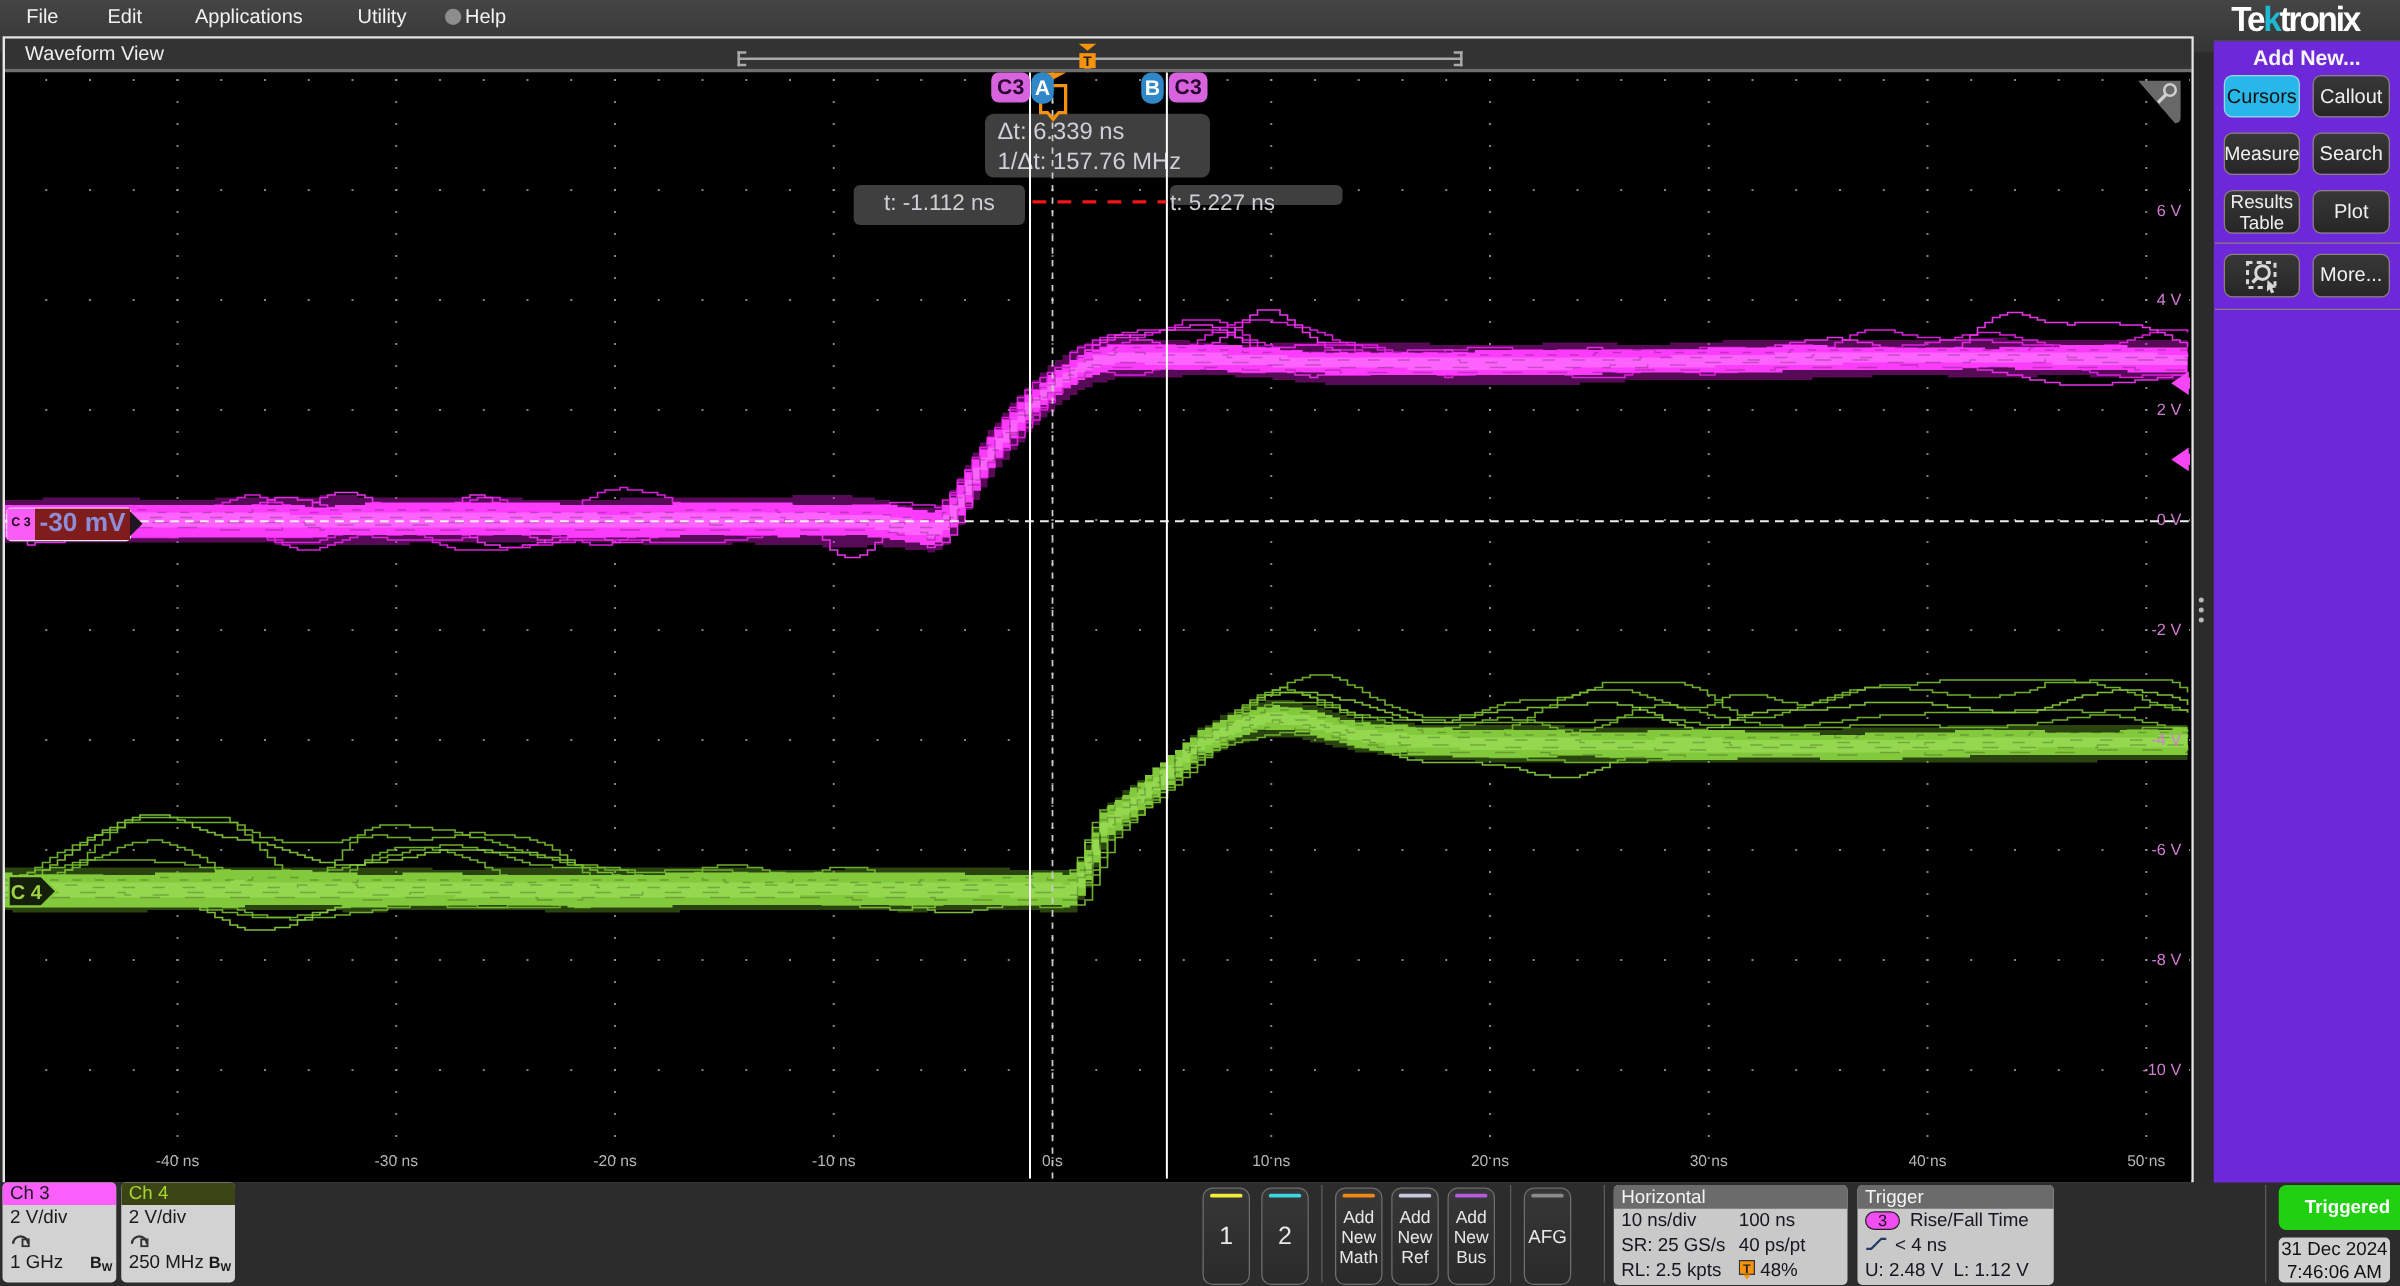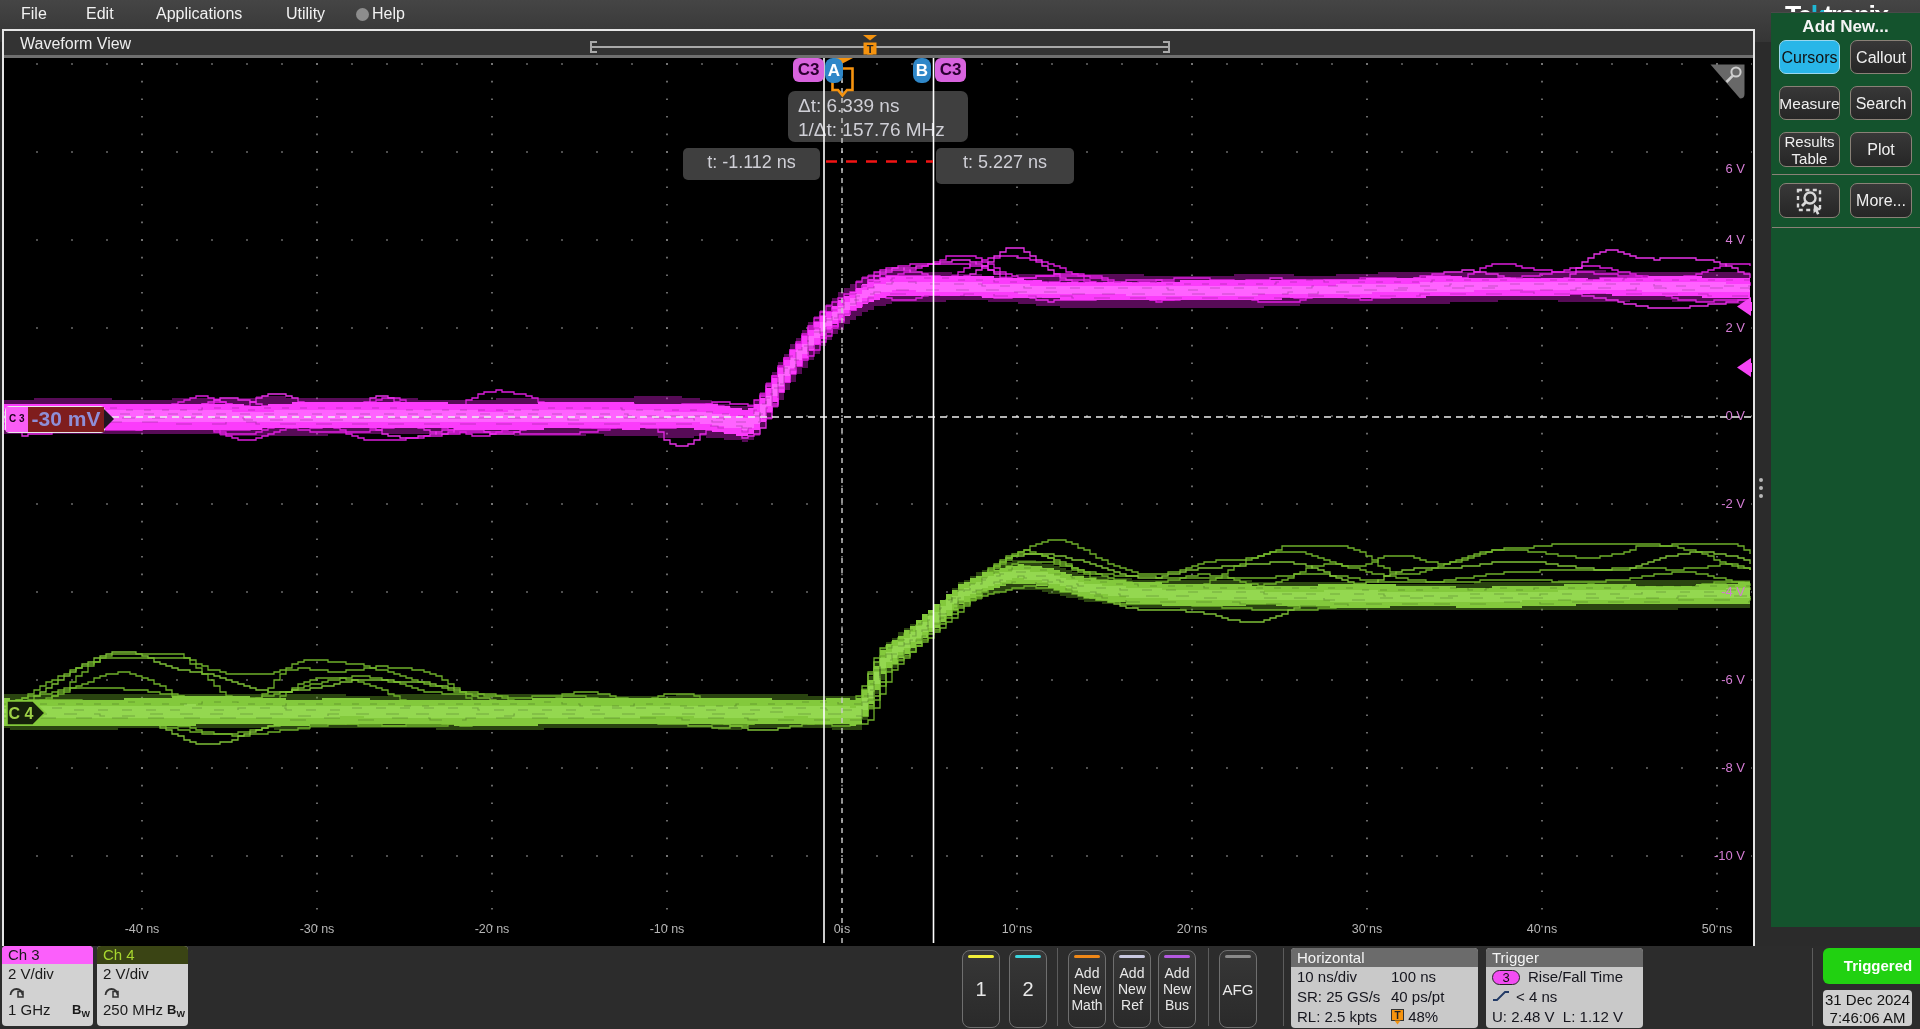--- a/index.html
+++ b/index.html
@@ -5,21 +5,21 @@
 html,body { width:1920px; height:1029px; background:#2b2b2b; font-family:"Liberation Sans",sans-serif; overflow:hidden; }
 .abs { position:absolute; }
 #menubar { position:absolute; left:0; top:0; width:1920px; height:42px; background:linear-gradient(#454545,#353535); color:#f2f2f2; font-size:16px; }
 #menubar span.mi { position:absolute; top:5px; }
 #view { position:absolute; left:2px; top:29px; width:1753px; height:917px; border:2px solid #e6e6e6; background:#000; }
 #titlebar { position:absolute; left:0; top:0; width:100%; height:24px; background:#333333; color:#eeeeee; font-size:16px; }
 .vl { position:absolute; right:7px; width:60px; text-align:right; color:#d47cd4; font-size:13px; z-index:5; }
 .tl { position:absolute; top:922px; transform:translateX(-50%); color:#b6b6b6; font-size:12.5px; z-index:5; }
 .badge { position:absolute; font-weight:bold; text-align:center; z-index:9; }
 .rbox { position:absolute; background:#3f3f3f; border-radius:7px; color:#cfcfd6; z-index:7; }
-#rpanel { position:absolute; left:1771px; top:12px; width:149px; height:915px; background:#14532d; border-top:1px solid #4a4a4a; }
+#rpanel { position:absolute; left:1771px; top:32px; width:149px; height:915px; background:#6d28d9; border-top:1px solid #4a4a4a; }
 .pbtn { position:absolute; background:linear-gradient(#383838,#262626); border:1px solid #8a8177; border-radius:7px; color:#f0f0f0; font-size:16px; display:flex; align-items:center; justify-content:center; text-align:center; line-height:17px; }
 #botbar { position:absolute; left:0; top:946px; width:1920px; height:83px; background:#2c2c2c; }
 .chb { position:absolute; top:0px; width:91px; height:80px; border-radius:4px; background:#d2d2d2; overflow:hidden; font-size:15px; color:#1a1a1a; }
 .chh { height:18px; font-size:15px; padding-left:6px; line-height:18px; }
 .chr { padding-left:6px; line-height:19px; }
 .nbtn { position:absolute; background:linear-gradient(#373737,#2a2a2a); border:1px solid #6f6f6f; border-radius:8px; color:#e8e8e8; display:flex; align-items:center; justify-content:center; flex-direction:column; text-align:center; }
 .tline { position:absolute; top:4px; left:5px; right:5px; height:3px; border-radius:2px; }
 .sep { position:absolute; top:2px; width:1px; height:78px; background:#5c5c5c; }
 .ipanel { position:absolute; top:2px; height:80px; background:#c9c9c9; border-radius:4px; overflow:hidden; color:#16161e; font-size:15px; }
 .ipanel .hd { background:#6b6b6b; color:#f4f4f4; height:19px; line-height:19px; padding-left:6px; font-size:15px; }
@@ -175,21 +175,21 @@
 <div class="badge" style="left:935px;top:58px;width:31px;height:24px;background:#d863de;border-radius:6px;color:#2a0030;font-size:17px;line-height:24px">C3</div>
 <svg class="abs" style="left:829px;top:57px;z-index:9" width="28" height="42" viewBox="0 0 28 42">
  <polygon points="3,1 24,1 13.5,6.5" fill="#f5930f"></polygon>
  <path d="M3.5 11.5 h20 v21.5 h-5.5 l-4.5,5.5 -4.5,-5.5 h-5.5 z" fill="none" stroke="#f5930f" stroke-width="2.6"></path>
 </svg>
 <div class="badge" style="left:825px;top:58px;width:18px;height:25px;background:#2f87c8;border-radius:8px;color:#fff;font-size:17px;line-height:25px;z-index:9">A</div>
 <div class="badge" style="left:913px;top:58px;width:18px;height:25px;background:#2f87c8;border-radius:8px;color:#fff;font-size:17px;line-height:25px;z-index:9">B</div>
 
 <div class="rbox" style="left:788px;top:91px;width:180px;height:51px;font-size:19px;padding:3px 0 0 10px;line-height:24px">Δt: 6.339 ns<br>1/Δt: 157.76 MHz</div>
 <div class="rbox" style="left:683px;top:148px;width:137px;height:32px;font-size:18px;line-height:28px;text-align:center;border-radius:5px">t: -1.112 ns</div>
-<div class="rbox" style="left:936px;top:148px;width:138px;height:36px;font-size:18px;line-height:28px;text-align:center;border-radius:5px">t: 5.227 ns</div>
+<div class="rbox" style="left:936px;top:148px;width:138px;height:16px;font-size:18px;line-height:28px;text-align:left;border-radius:5px">t: 5.227 ns</div>
 
 <div class="abs" style="left:5px;top:406px;z-index:9;height:27px;display:flex;border:1.5px solid #e8e8e8;border-radius:4px">
  <div style="background:#f95df5;color:#1a021a;font-size:10px;font-weight:bold;line-height:24px;padding:0 3px">C 3</div>
  <div style="background:#7f1d1d;color:#8e8ed8;font-size:21px;font-weight:bold;line-height:24px;padding:0 4px;position:relative">-30 mV<div style="position:absolute;right:-10px;top:1.5px;width:0;height:0;border-top:10.5px solid transparent;border-bottom:10.5px solid transparent;border-left:10px solid #201623"></div></div>
 </div>
 <div class="abs" style="left:5px;top:699px;z-index:9">
  <svg width="42" height="28" viewBox="0 0 42 28">
   <path d="M2 2 h26 l12 12 -12 12 h-26 z" fill="#15200a" stroke="#84c93a" stroke-width="1.6"></path>
   <text x="16" y="20" font-size="16" font-weight="bold" fill="#9ed146" text-anchor="middle" font-family="Liberation Sans">C 4</text>
  </svg>

